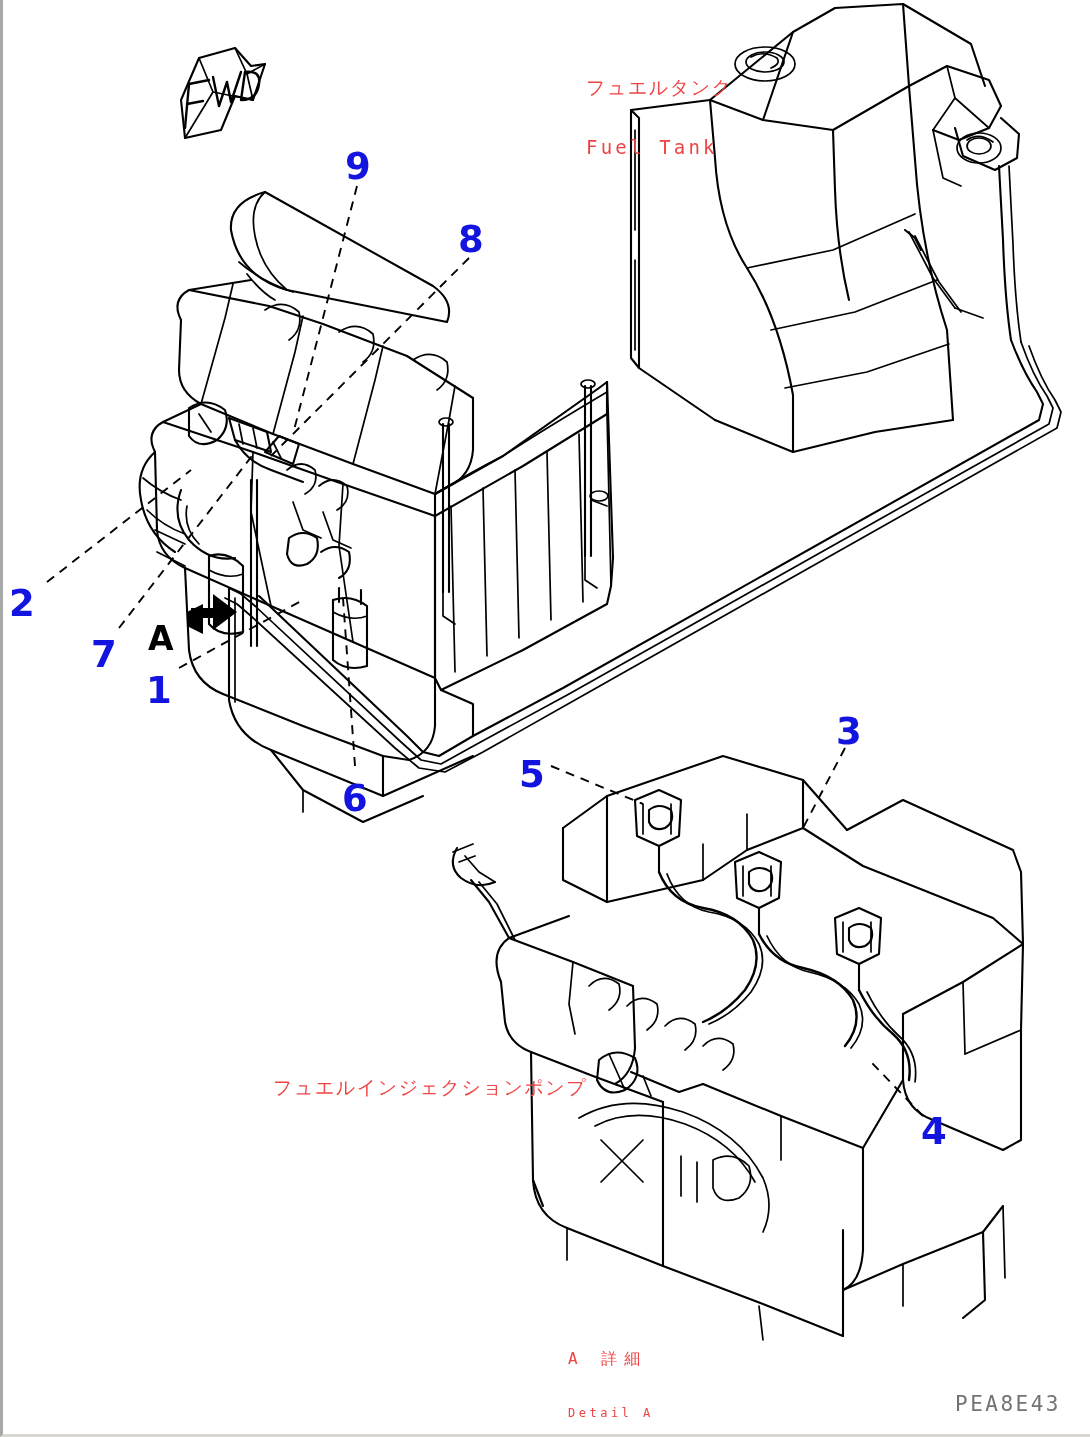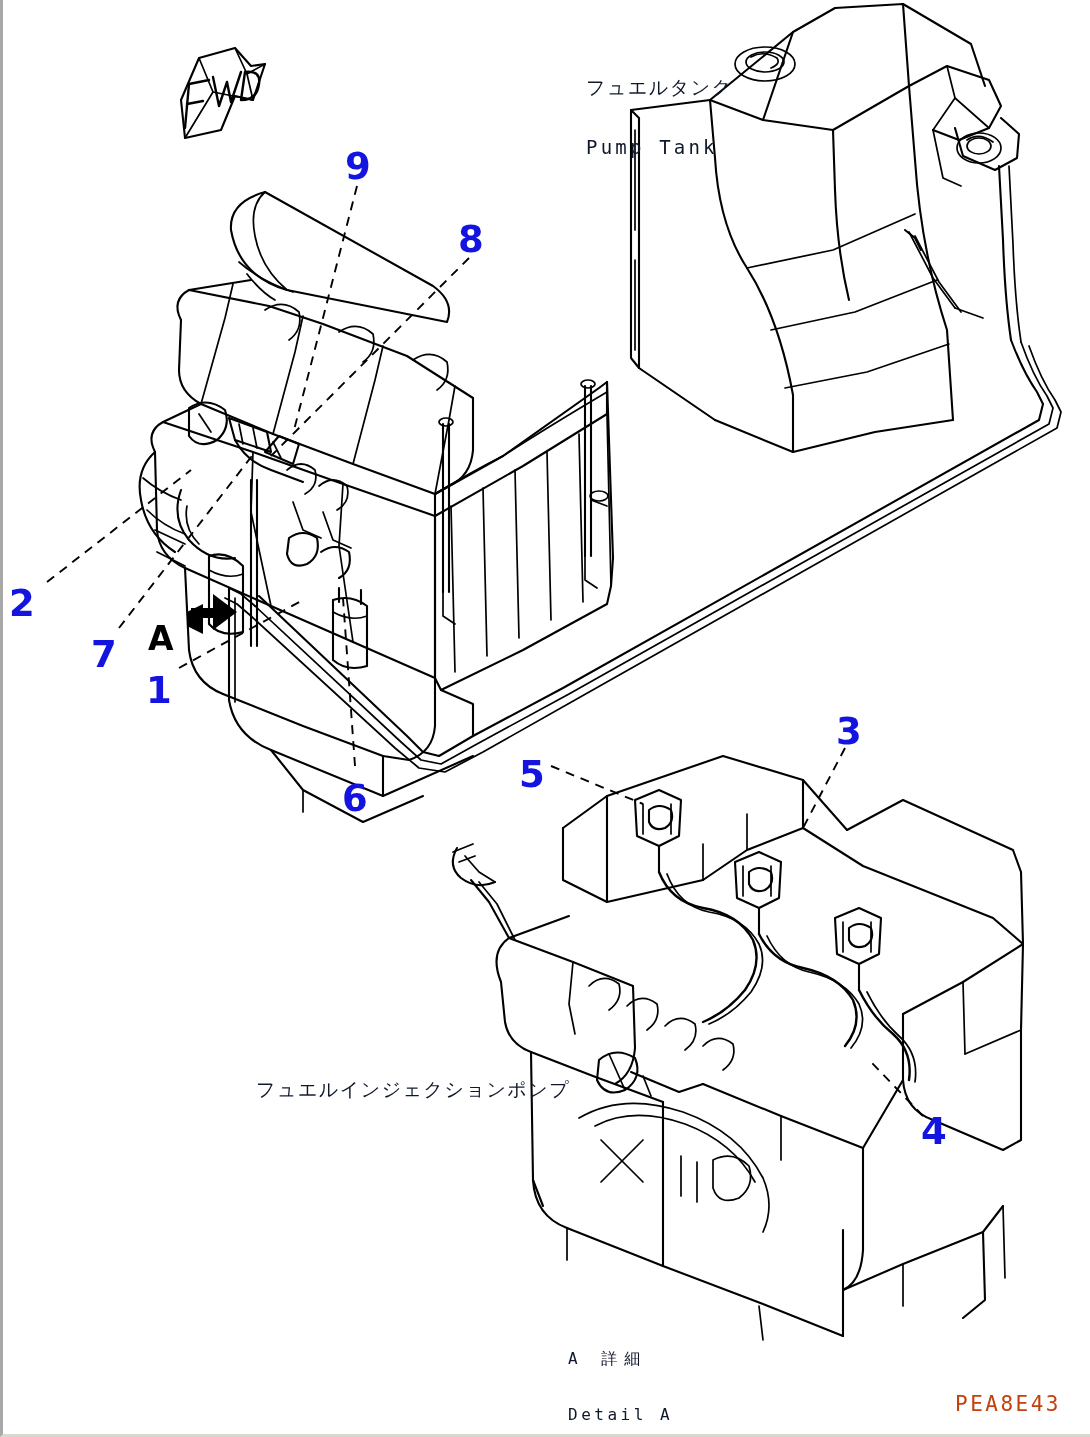--- a/index.html
+++ b/index.html
@@ -32,50 +32,50 @@
     color: #1414e0;
     font-family: "DejaVu Sans", sans-serif;
     font-weight: bold;
     font-size: 37px;
     line-height: 1;
     letter-spacing: 0px;
     user-select: none;
   }
   .cap {
     position: absolute;
-    color: #0f172a;
+    color: #ef4444;
     font-family: "DejaVu Sans Mono", monospace;
     line-height: 1.18;
     white-space: pre;
     user-select: none;
   }
   .cap .jp {
     display: block;
     font-size: 19px;
     letter-spacing: 1.5px;
   }
   .cap .en {
     display: block;
     font-size: 19px;
     letter-spacing: 3.2px;
   }
   .detail-cap .jp { letter-spacing: 7px; font-size: 16px; }
-  .detail-cap .en { letter-spacing: 3.5px; font-size: 16px; }
+  .detail-cap .en { letter-spacing: 3.5px; font-size: 12px; }
   .marker-a {
     position: absolute;
     color: #000000;
     font-family: "DejaVu Sans", sans-serif;
     font-weight: bold;
     font-size: 33px;
     line-height: 1;
     user-select: none;
   }
   .drawing-no {
     position: absolute;
-    color: #c2410c;
+    color: #737373;
     font-family: "DejaVu Sans Mono", monospace;
     font-size: 21px;
     letter-spacing: 2.5px;
     user-select: none;
   }
 </style>
 </head>
 <body>
 
 <div id="sheet">
@@ -370,24 +370,24 @@
       <path class="lead" d="M548 766 L640 804"></path>
       <path class="lead" d="M352 766 L340 598"></path>
       <path class="lead" d="M116 628 L252 452"></path>
       <path class="lead" d="M466 258 L268 456"></path>
       <path class="lead" d="M354 186 L290 434"></path>
     </g>
   </svg>
 
   <div class="cap" style="left:583px; top:38px;">
     <span class="jp">フュエルタンク</span>
-    <span class="en">Pump Tank</span>
+    <span class="en">Fuel Tank</span>
   </div>
 
-  <div class="cap" style="left:253px; top:1040px;">
+  <div class="cap" style="left:270px; top:1040px;font-family:Liberation Mono, monospace;">
     <span class="jp">フュエルインジェクションポンプ</span>
   </div>
 
   <div class="cap detail-cap" style="left:565px; top:1312px;">
     <span class="jp">A 詳細</span>
     <span class="en">Detail A</span>
   </div>
 
   <div class="marker-a" style="left:145px; top:622px;">A</div>
 

